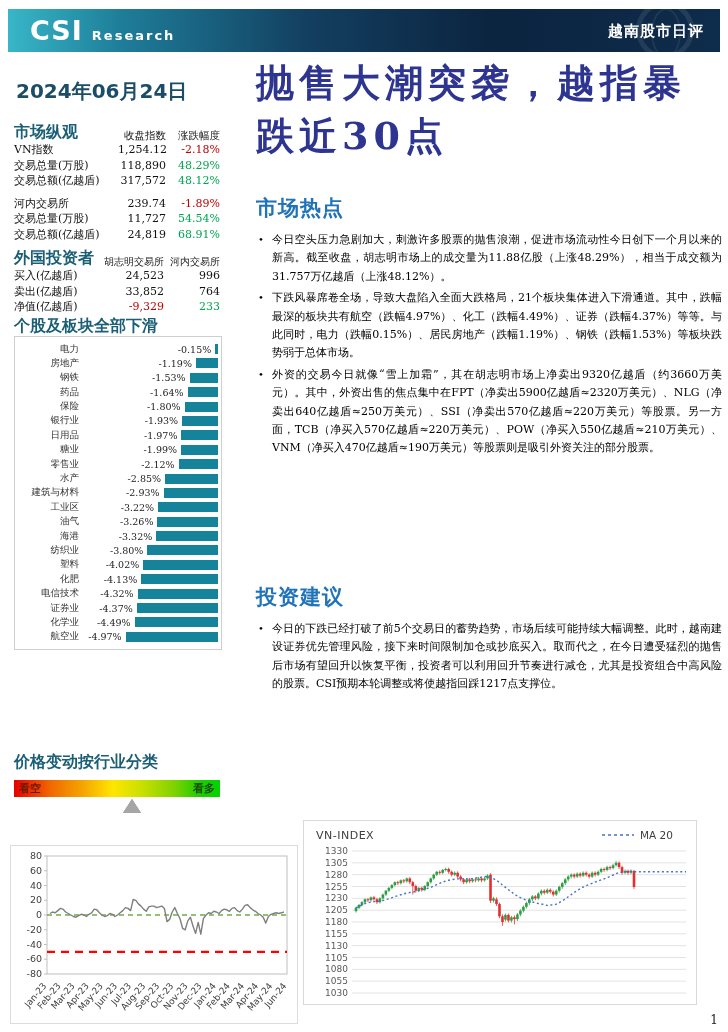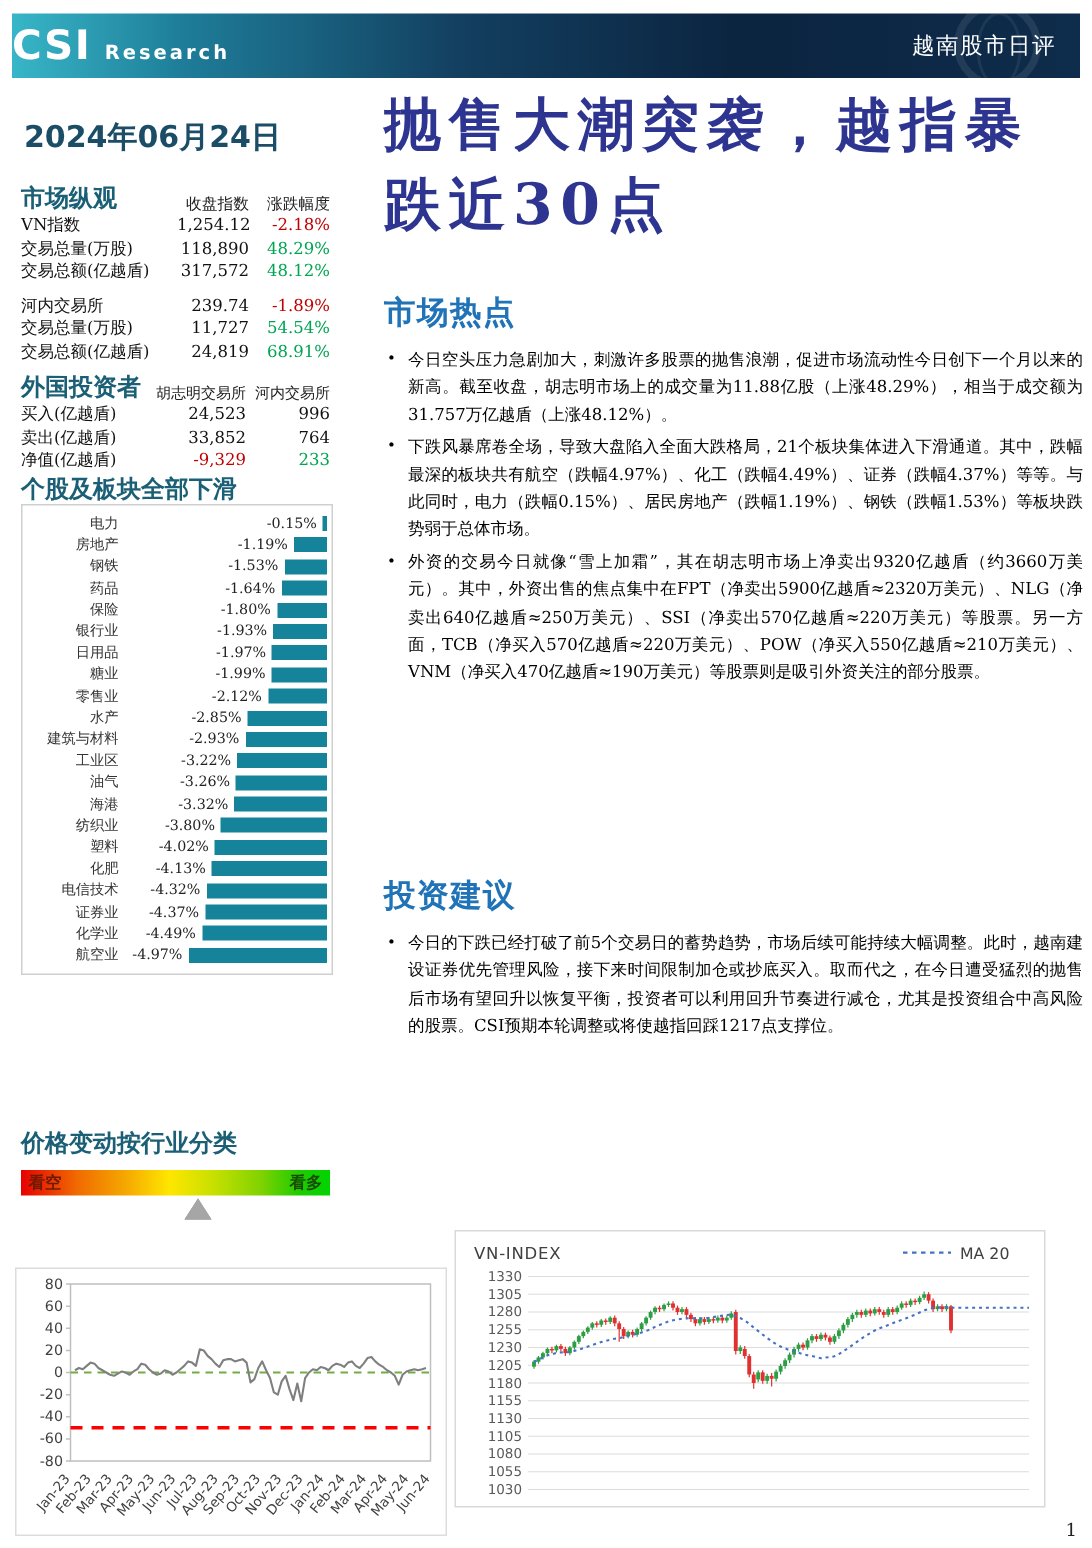--- a/index.html
+++ b/index.html
@@ -3,25 +3,25 @@
 <meta charset="utf-8">
 <style>
   html,body{margin:0;padding:0;background:#e8e8e8;}
   .page{position:relative;width:728px;height:1032px;background:#fff;margin:0 auto;overflow:hidden;
         font-family:"DejaVu Serif","Liberation Serif",serif;}
 
   
   .band{position:absolute;left:8px;top:9px;width:712px;height:43px;
         background:linear-gradient(90deg,#38b6c8 0%,#1e7d99 16%,#133f60 42%,#0b2440 68%,#0e2c4b 100%);
         display:flex;align-items:center;overflow:hidden;}
-  .logo{color:#fff;display:flex;align-items:baseline;gap:9px;z-index:2;}
+  .logo{margin-left:22px;color:#fff;display:flex;align-items:baseline;gap:9px;z-index:2;}
   .logo-main{font-family:"DejaVu Sans","Liberation Sans",sans-serif;font-weight:bold;font-size:27px;letter-spacing:1px;}
   .logo-sub{font-family:"DejaVu Sans","Liberation Sans",sans-serif;font-weight:bold;font-size:13px;letter-spacing:2px;}
   .band-title{position:absolute;right:16px;top:50%;transform:translateY(-50%);color:#fff;z-index:2;
-        font-family:"DejaVu Sans","Liberation Sans",sans-serif;font-weight:normal;font-size:15px;letter-spacing:1px;}
+        font-family:"DejaVu Sans","Liberation Sans",sans-serif;font-weight:bold;font-size:15px;letter-spacing:1px;}
   .globe{position:absolute;right:26px;top:-8px;width:58px;height:58px;border-radius:50%;
         border:5px solid rgba(255,255,255,.09);box-sizing:border-box;z-index:1;}
   .globe:before{content:"";position:absolute;left:10px;top:2px;width:26px;height:46px;border-radius:50%;
         border:2px solid rgba(255,255,255,.07);}
 
   
   .date{position:absolute;left:16px;top:78px;margin:0;color:#1B4D66;
         font-family:"DejaVu Sans","Liberation Sans",sans-serif;font-weight:bold;font-size:20px;}
   .main-title{position:absolute;left:256px;top:56px;width:470px;margin:0;color:#2D3591;
         font-family:"DejaVu Serif","Liberation Serif",serif;font-weight:bold;font-size:38px;

